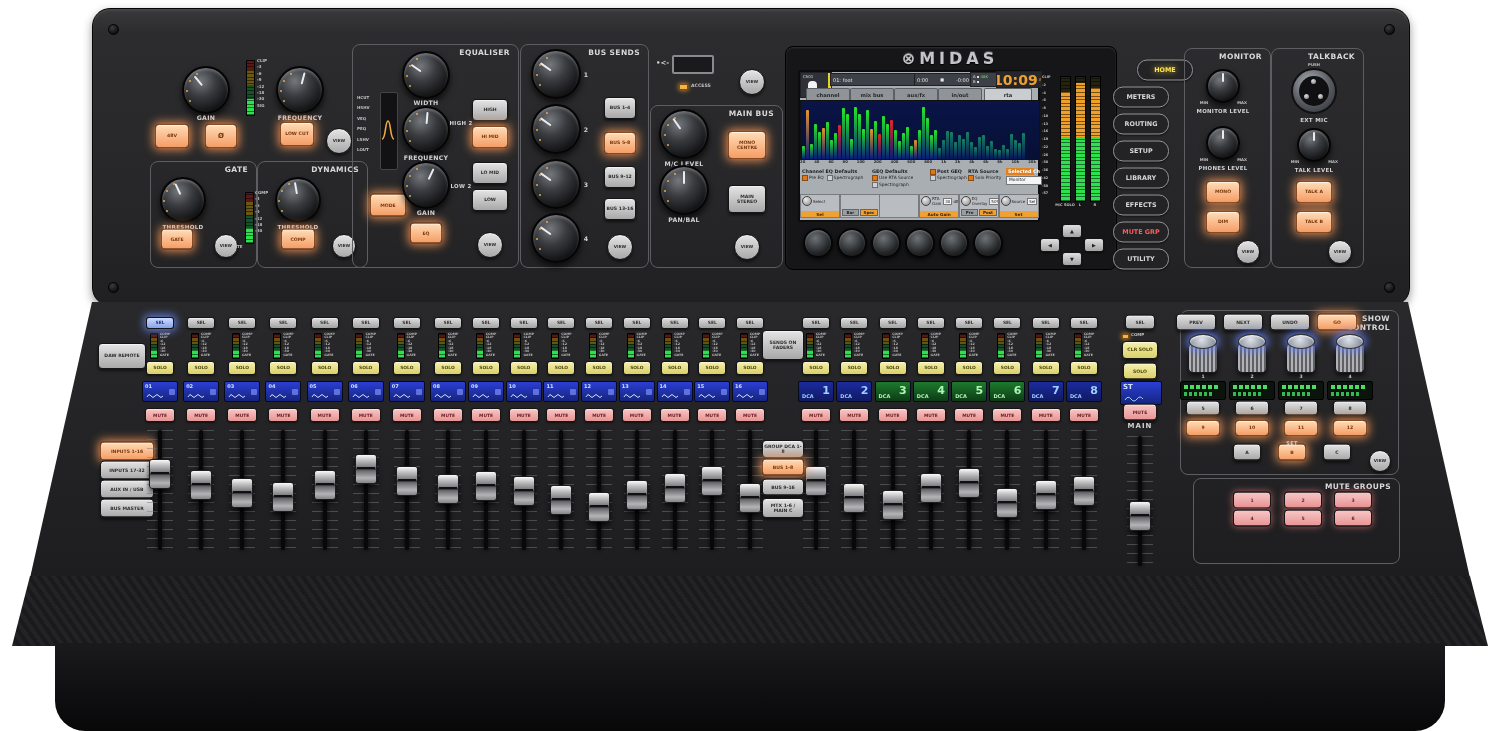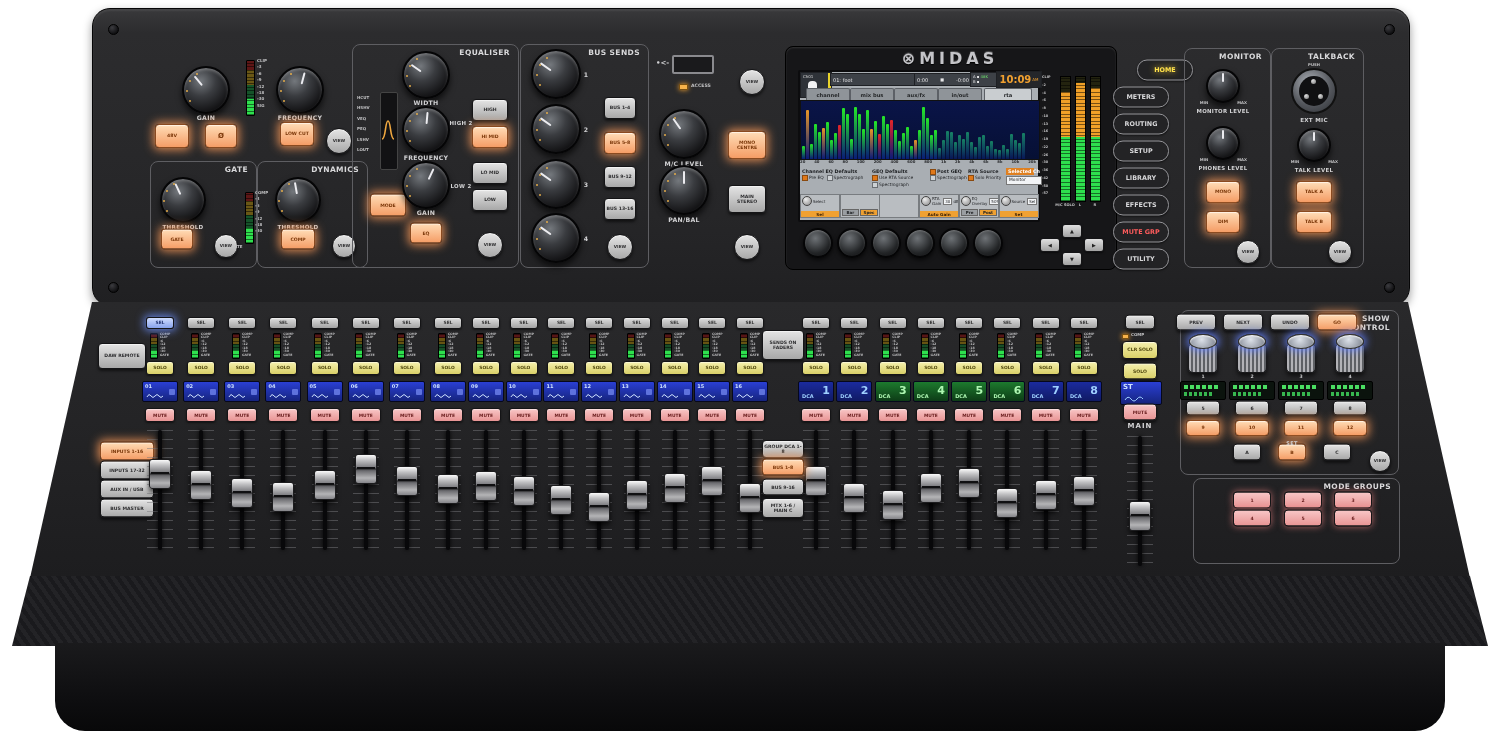--- a/index.html
+++ b/index.html
@@ -274,20 +274,23 @@
       <div class="btn" style="left: 620px; top: 209px; width: 28px; height: 18px;">BUS 13-16</div>
     </div>
   <div class="btn round" style="left:620px;top:247px;width:22px;height:22px;">VIEW</div>
 
   <div class="vscale" style="left:656px;top:58px;font-size:7px;color:#d0d0d2;">•&lt;-</div>
   <div class="usbport" style="left:672px;top:55px;"></div>
   <div class="led" style="left:679px;top:84px;"></div>
   <div class="vscale" style="left:691px;top:82px;font-size:4.6px;">ACCESS</div>
   <div class="btn round" style="left:752px;top:82px;width:22px;height:22px;">VIEW</div>
 
+  <div class="panel" style="left:650px;top:105px;width:131px;height:161px;">
+    <div class="ptitle">MAIN BUS</div>
+  </div>
   <div class="knob" style="left:684px;top:134px;width:46px;height:46px;--rot:-35deg;">
       <div class="ind"></div>
       <div class="tk"></div>
     </div>
   <div class="lbl" style="left:684px;top:160px;">M/C LEVEL</div>
   <div class="knob" style="left:684px;top:190px;width:46px;height:46px;--rot:0deg;">
       <div class="ind"></div>
       <div class="tk"></div>
     </div>
   <div class="lbl" style="left:684px;top:216px;">PAN/BAL</div>
@@ -309,21 +312,21 @@
   <div class="scr-box" style="left:914px;top:73px;width:52px;height:11px;justify-content:space-between;">
     <span>0:00</span>
       <span style="font-size:4px">■</span>
       <span>-0:00</span>
   </div>
   <div class="scr-box" style="left:970px;top:72px;width:22px;height:13px;font-size:3.8px;flex-direction:column;align-items:flex-start;justify-content:center;line-height:1.1;">
     <span><span>A</span> ▪ <span style="color:#6fe86f">48K</span></span>
     <span><span>B</span> ▪</span>
   </div>
   <div class="scr-box" style="left:996px;top:71px;width:40px;height:15px;background:#24262a;justify-content:center;">
-    <span style="color:#f0a030;font-size:10px;font-weight:bold;">10:09</span>
+    <span style="color:#f0a030;font-size:14px;font-weight:bold;">10:09</span>
     <span style="color:#f0a030;font-size:4px;margin-left:1px;">AM</span>
   </div>
   <div id="tabs">
       <div class="tab" style="left: 806px; top: 88px; width: 42px;">channel</div>
       <div class="tab" style="left: 850px; top: 88px; width: 42px;">mix bus</div>
       <div class="tab" style="left: 894px; top: 88px; width: 42px;">aux/fx</div>
       <div class="tab" style="left: 938px; top: 88px; width: 42px;">in/out</div>
       <div class="tab active" style="left: 984px; top: 88px; width: 46px;">rta</div>
     </div>
   <div class="spectro" id="spectro">
@@ -1262,21 +1265,21 @@
       <div class="btn lit" style="left: 1301px; top: 428px; width: 30px; height: 12px;">11</div>
       <div class="btn lit" style="left: 1350px; top: 428px; width: 30px; height: 12px;">12</div>
       <div class="btn" style="left: 1247px; top: 452px; width: 24px; height: 13px;">A</div>
       <div class="btn lit" style="left: 1292px; top: 452px; width: 24px; height: 13px;">B</div>
       <div class="btn" style="left: 1337px; top: 452px; width: 24px; height: 13px;">C</div>
     </div>
   <div class="lbl" style="left:1292px;top:440px;font-size:5px;">SET</div>
   <div class="btn round" style="left:1380px;top:461px;width:18px;height:18px;">VIEW</div>
 
   <div class="panel" style="left:1193px;top:478px;width:205px;height:84px;">
-    <div class="ptitle">MODE GROUPS</div>
+    <div class="ptitle">MUTE GROUPS</div>
   </div>
   <div id="mutegroups">
       <div class="btn pinkcap" style="left: 1252px; top: 500px; width: 34px; height: 13px; box-shadow: rgba(240, 130, 130, 0.7) 0px 0px 7px;">1</div>
       <div class="btn pinkcap" style="left: 1303px; top: 500px; width: 34px; height: 13px; box-shadow: rgba(240, 130, 130, 0.7) 0px 0px 7px;">2</div>
       <div class="btn pinkcap" style="left: 1353px; top: 500px; width: 34px; height: 13px; box-shadow: rgba(240, 130, 130, 0.7) 0px 0px 7px;">3</div>
       <div class="btn pinkcap" style="left: 1252px; top: 518px; width: 34px; height: 13px; box-shadow: rgba(240, 130, 130, 0.7) 0px 0px 7px;">4</div>
       <div class="btn pinkcap" style="left: 1303px; top: 518px; width: 34px; height: 13px; box-shadow: rgba(240, 130, 130, 0.7) 0px 0px 7px;">5</div>
       <div class="btn pinkcap" style="left: 1353px; top: 518px; width: 34px; height: 13px; box-shadow: rgba(240, 130, 130, 0.7) 0px 0px 7px;">6</div>
     </div>
 </div>

